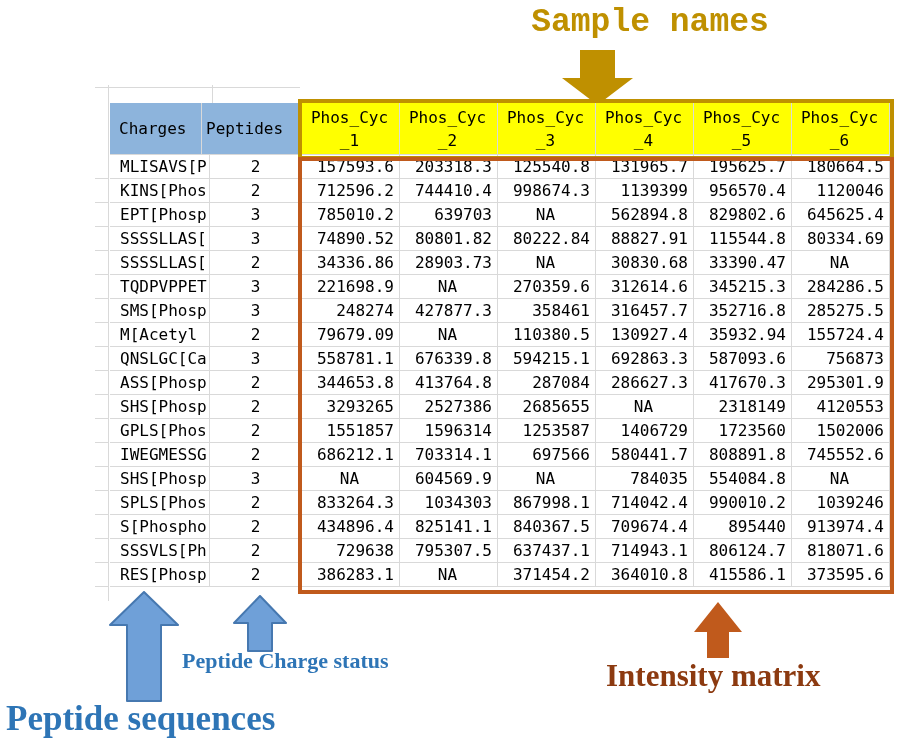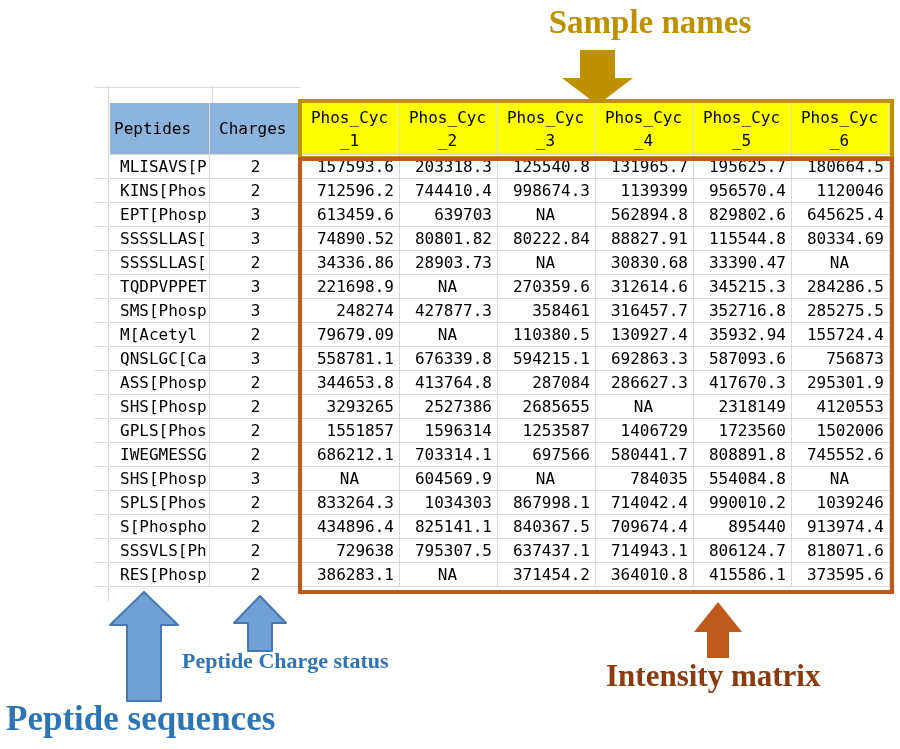--- a/index.html
+++ b/index.html
@@ -52,36 +52,36 @@
   #orange-box{
     left:298px;top:157px;width:596px;height:437px;box-sizing:border-box;
     border:4px solid #c05a1c;pointer-events:none;
   }
 
   svg{display:block;}
 </style>
 </head>
 <body>
 
-<div class="abs ann" id="sample-names" style="color:#bf9000;">Sample names</div>
+<div class="abs ann" id="sample-names" style="color:#bf9000;font-family:Liberation Mono, monospace;">Sample names</div>
 
 <svg class="abs" style="left:562px;top:50px;" width="72" height="56" viewBox="0 0 72 56">
   <polygon points="18,0 53,0 53,28 71,28 35.5,55 0,28 18,28" fill="#bf9000"></polygon>
 </svg>
 
 <div class="abs gl" style="left:95px;top:87px;width:205px;height:1px;"></div>
 <div class="abs gl" style="left:108px;top:85px;width:1px;height:516px;"></div>
 <div class="abs gl" style="left:212px;top:85px;width:1px;height:18px;"></div>
 <div class="abs" style="left:95px;top:155px;width:13px;height:438px;
             background:repeating-linear-gradient(to bottom, transparent 0, transparent 23px, #d9d9d9 23px, #d9d9d9 24px);"></div>
 
 <div class="abs" id="sheet-table">
   <div class="trow hrow">
+    <div class="cell c-chg hd-blue">Charges</div>
     <div class="cell c-pep hd-blue">Peptides</div>
-    <div class="cell c-chg hd-blue">Charges</div>
 
   <div class="cell c-val hd-yellow">Phos_Cyc
 _1</div>
       <div class="cell c-val hd-yellow">Phos_Cyc
 _2</div>
       <div class="cell c-val hd-yellow">Phos_Cyc
 _3</div>
       <div class="cell c-val hd-yellow">Phos_Cyc
 _4</div>
       <div class="cell c-val hd-yellow">Phos_Cyc
@@ -106,21 +106,21 @@
       <div class="cell c-val">712596.2</div>
       <div class="cell c-val">744410.4</div>
       <div class="cell c-val">998674.3</div>
       <div class="cell c-val">1139399</div>
       <div class="cell c-val">956570.4</div>
       <div class="cell c-val">1120046</div>
     </div>
     <div class="trow">
       <div class="cell c-pep">EPT[Phosp</div>
       <div class="cell c-chg">3</div>
-      <div class="cell c-val">613459.6</div>
+      <div class="cell c-val">785010.2</div>
       <div class="cell c-val">639703</div>
       <div class="cell c-val na">NA</div>
       <div class="cell c-val">562894.8</div>
       <div class="cell c-val">829802.6</div>
       <div class="cell c-val">645625.4</div>
     </div>
     <div class="trow">
       <div class="cell c-pep">SSSSLLAS[</div>
       <div class="cell c-chg">3</div>
       <div class="cell c-val">74890.52</div>

